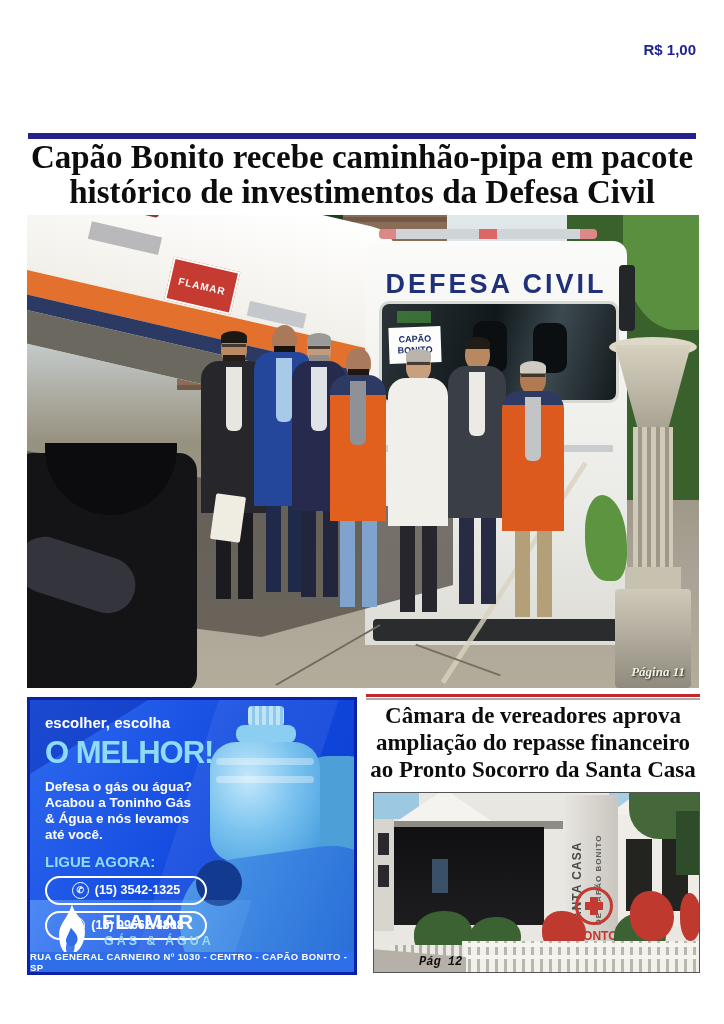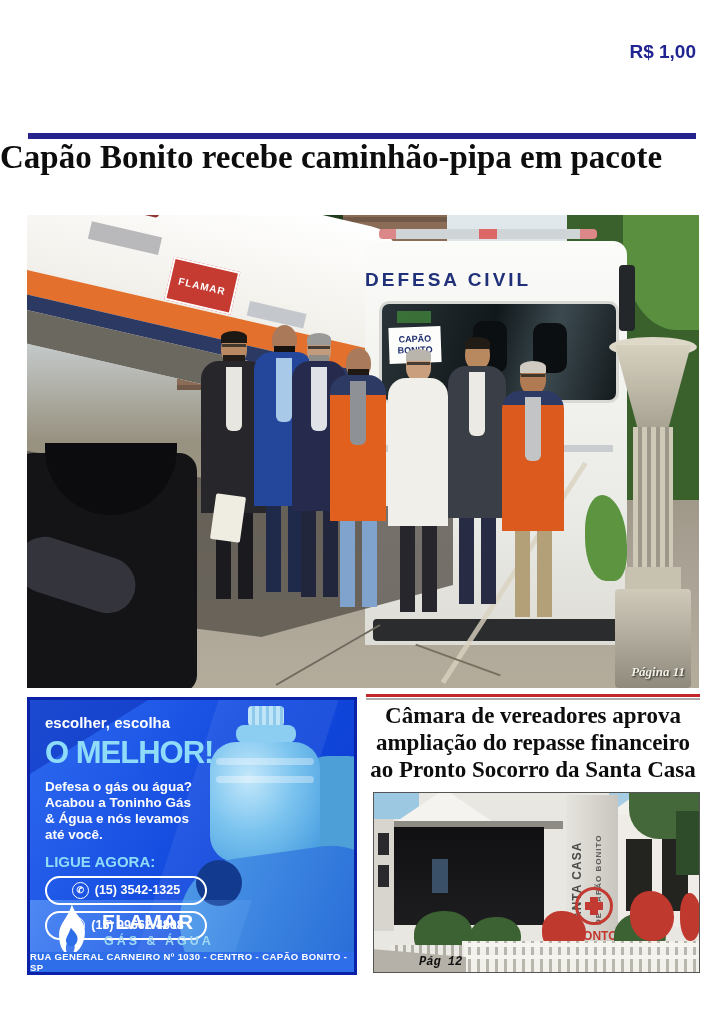--- a/index.html
+++ b/index.html
@@ -2,30 +2,30 @@
 <html><head>
 <meta charset="utf-8">
 <style>
   html,body{margin:0;padding:0;background:#dedede;}
   .page{position:relative;width:724px;height:1024px;background:#ffffff;margin:0 auto;
         font-family:"Liberation Sans",sans-serif;overflow:hidden;}
   .abs{position:absolute;}
 
   
   .edition-line{left:30px;top:44px;font-size:13px;font-weight:bold;color:#1f2490;}
-  .price{right:28px;top:41px;font-size:19px;font-weight:800;color:#1f2490;}
+  .price{right:28px;top:41px;font-size:15px;font-weight:800;color:#1f2490;}
   .masthead{left:28px;right:28px;top:56px;height:76px;display:flex;align-items:center;
             justify-content:space-between;}
   .mast-word{font-size:50px;font-weight:800;color:#26248c;letter-spacing:-1px;line-height:1;
              transform:scaleY(1.28);white-space:nowrap;}
   .sp-map{width:112px;height:86px;margin:0 -16px;z-index:0;flex:0 0 auto;}
   .mast-rule{left:28px;right:28px;top:133px;height:6px;background:#26248c;}
 
   
-  .headline1{left:0;top:140px;width:724px;text-align:left;
+  .headline1{left:0;top:140px;width:724px;text-align:center;
              font-family:"Liberation Serif",serif;font-weight:bold;font-size:33px;
              line-height:1.06;color:#0d0d0d;}
   .headline1 span{display:block;}
   .headline2{left:362px;top:703px;width:342px;text-align:center;
              font-family:"Liberation Serif",serif;font-weight:bold;font-size:23px;
              line-height:1.17;color:#0d0d0d;}
   .headline2 span{display:block;}
   .sep-red{left:366px;top:694px;width:334px;height:6px;
            background:linear-gradient(#c4262b 0 3px,#ffffff 3px 4px,#ababab 4px 6px);}
 
@@ -55,22 +55,22 @@
   .stripe-orange{left:0;top:120px;width:100%;height:24px;background:#e3702c;}
   .stripe-navy{left:0;top:144px;width:100%;height:15px;background:#2c3a63;}
   .tanker-under{left:0;top:159px;width:100%;height:33px;background:#6b6860;}
 
   
   .dc-truck{left:300px;top:8px;width:340px;height:452px;}
   .dc-lightbar{left:52px;top:6px;width:218px;height:10px;border-radius:4px;
       background:linear-gradient(90deg,#d88 0 8%,#cfd4d6 8% 46%,#d66 46% 54%,#cfd4d6 54% 92%,#d88 92%);}
   .dc-cab{left:38px;top:18px;width:262px;height:404px;border-radius:14px 14px 0 0;
           background:linear-gradient(#fbfbf9,#e9e9e5 70%,#dddcd6);}
-  .dc-text{left:38px;top:46px;width:262px;color:#20317a;font-weight:800;
-           font-size:19px;letter-spacing:3px;}
+  .dc-text{left:38px;top:46px;width:262px;text-align:center;color:#20317a;font-weight:800;
+           font-size:27px;letter-spacing:3px;}
   .dc-windshield{left:52px;top:78px;width:234px;height:96px;border:3px solid #d8d8d4;
       border-radius:10px;background:linear-gradient(105deg,#2a3438 0%,#11181b 45%,#3c4a50 70%,#141a1d 100%);}
   .dc-sticker{left:70px;top:88px;width:34px;height:12px;background:#3e7c3a;opacity:.85;}
   .dc-sign{left:62px;top:104px;width:52px;height:36px;background:#fdfdfb;transform:rotate(-2deg);
            color:#1c2d6e;font-size:9px;font-weight:800;line-height:1.25;display:flex;
            flex-direction:column;align-items:center;justify-content:center;}
   .dc-seat1{left:146px;top:98px;width:34px;height:52px;background:#0b0f11;border-radius:10px;}
   .dc-seat2{left:206px;top:100px;width:34px;height:50px;background:#0b0f11;border-radius:10px;}
   .dc-trim{left:52px;top:222px;width:234px;height:7px;background:#c9cdcf;}
   .dc-emblem{left:150px;top:246px;width:26px;height:20px;border-radius:4px;
@@ -208,20 +208,21 @@
 <body>
 
 <div class="page">
 
   <div class="abs price">R$ 1,00</div>
 
   <div class="abs mast-rule"></div>
 
   <div class="abs headline1">
     <span>Capão Bonito recebe caminhão-pipa em pacote</span>
+    <span>histórico de investimentos da Defesa Civil</span>
   </div>
 
   <div class="abs photo1">
     <div class="abs building"></div>
     <div class="abs cypress1"></div>
     <div class="abs cypress2"></div>
     <div class="abs cypress3"></div>
     <div class="abs foliage-right"></div>
     <div class="abs foliage-light"></div>
 

